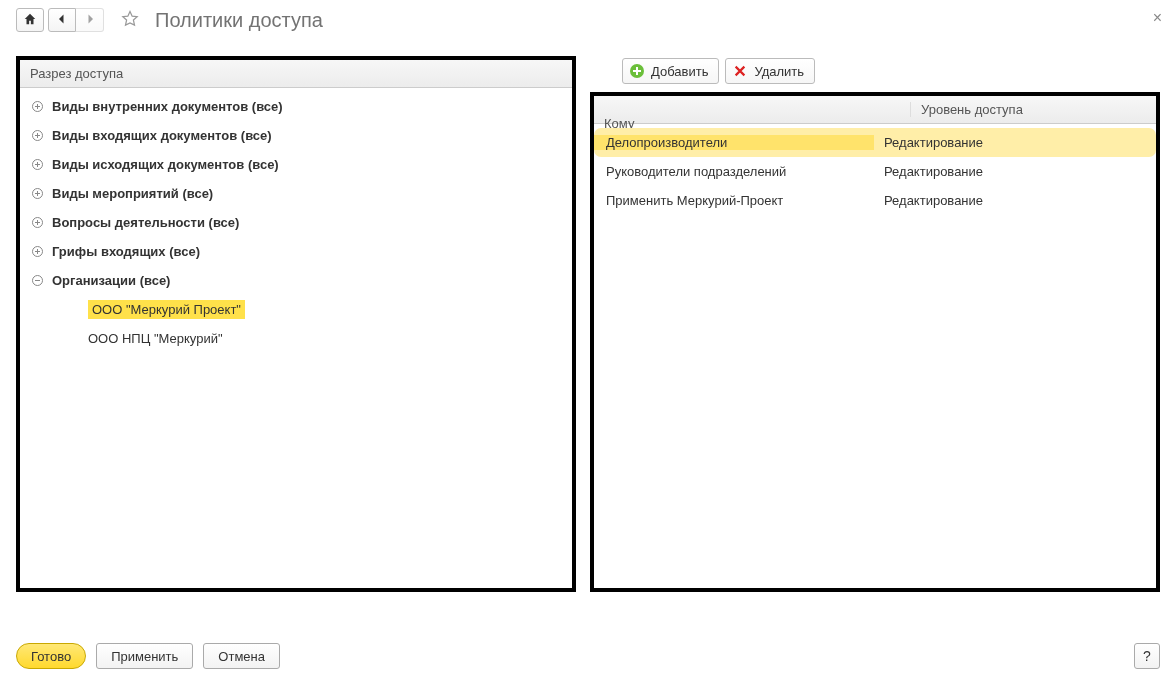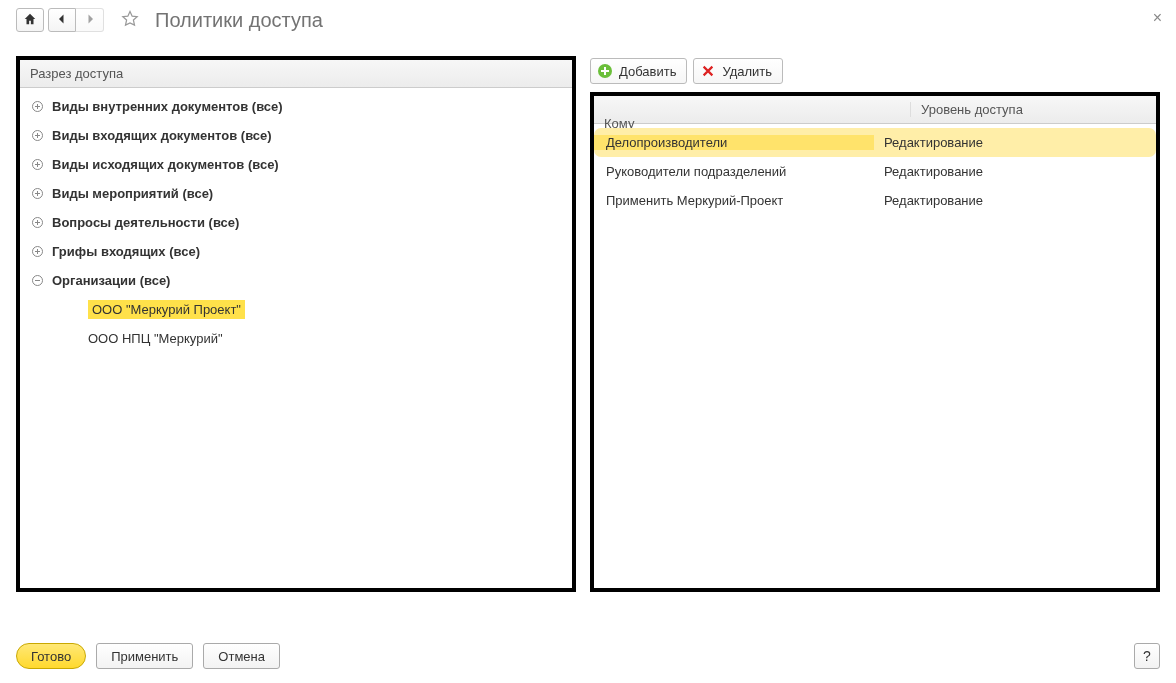--- a/index.html
+++ b/index.html
@@ -75,20 +75,21 @@
     flex-direction: column;
   }
   .panel.left { width: 560px; }
   .panel.right { flex: 1; }
   .panel-toolbar {
     height: 30px;
     margin-bottom: 6px;
     display:flex;
     gap: 6px;
     align-items:center;
+    margin-left:32px;
   }
   .tool-btn {
     height: 26px;
     border: 1px solid #bbb;
     border-radius: 3px;
     background: linear-gradient(#fff,#f6f6f6);
     padding: 0 10px 0 6px;
     display: flex;
     align-items: center;
     gap: 6px;

